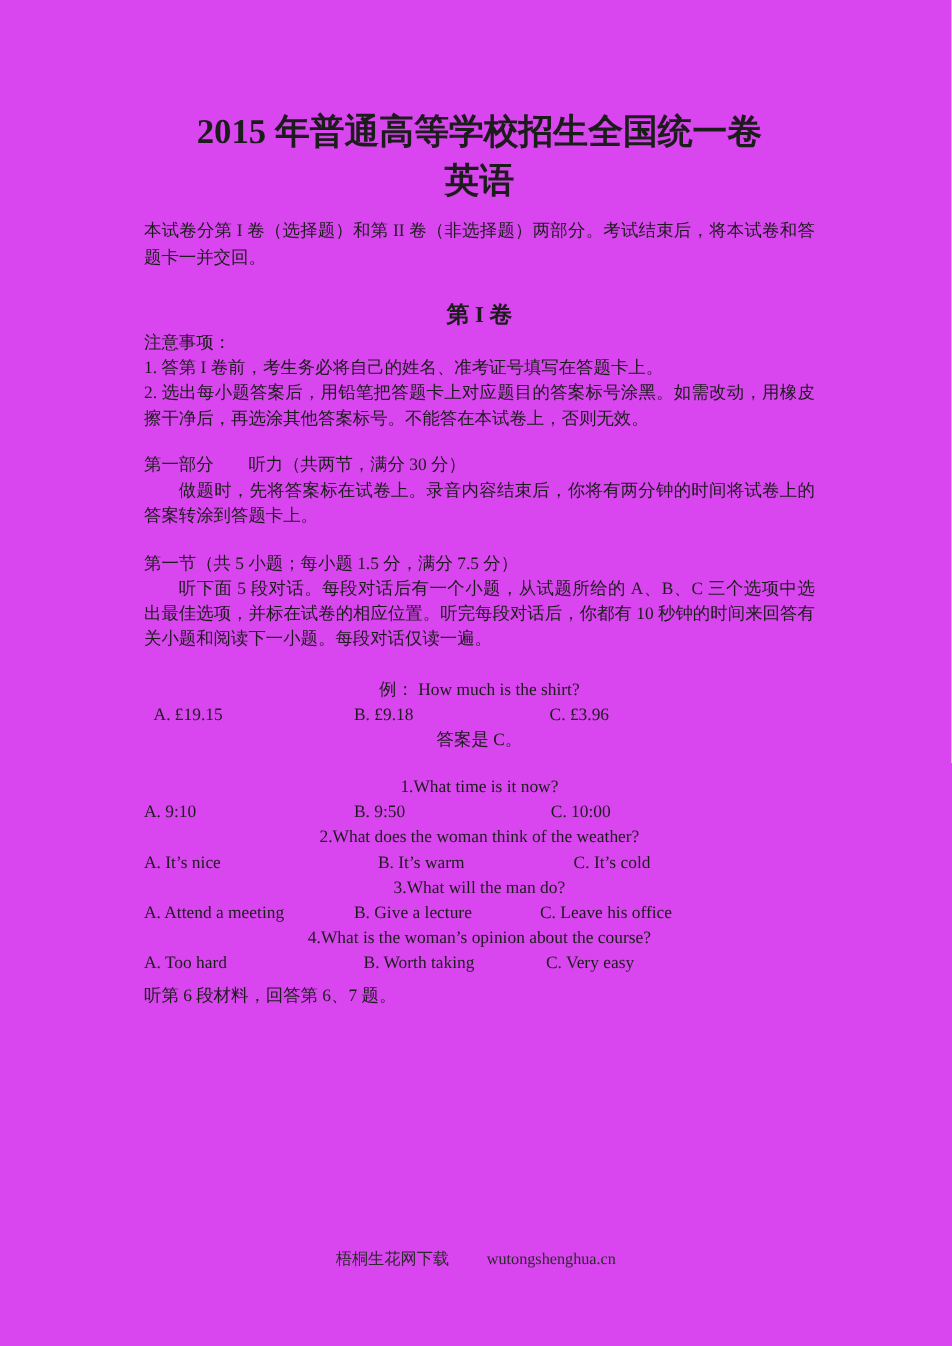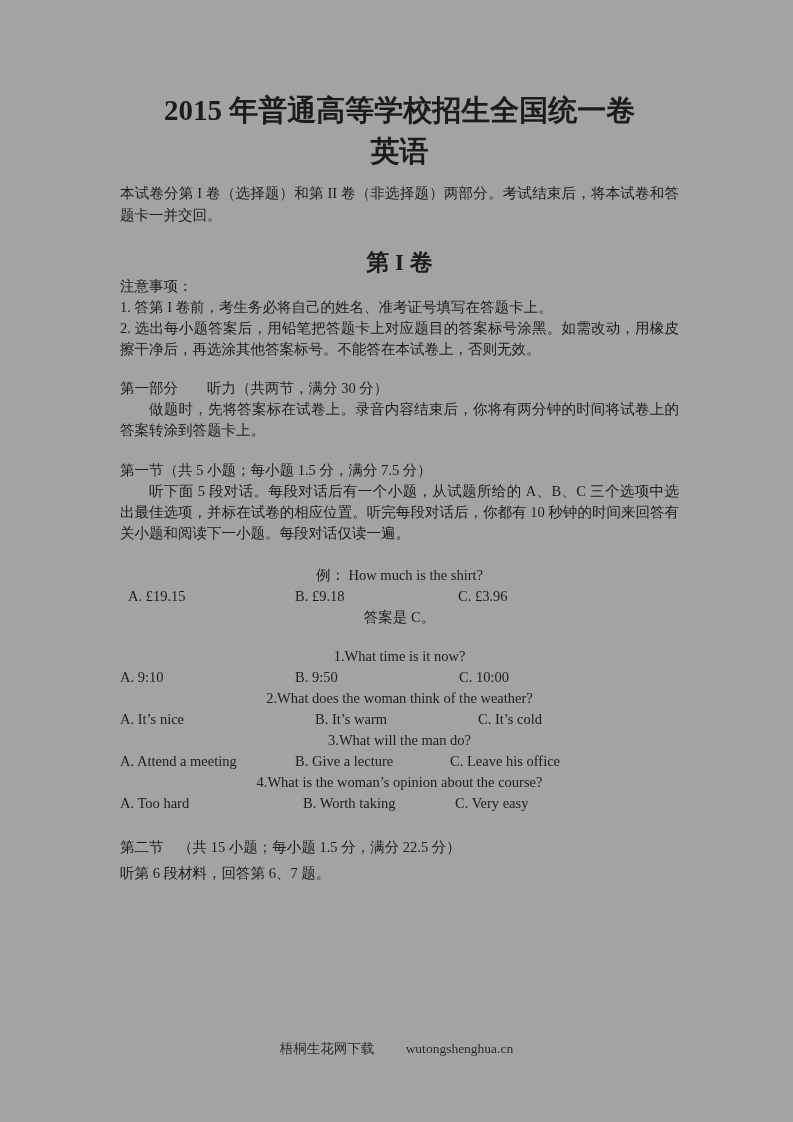--- a/index.html
+++ b/index.html
@@ -1,20 +1,20 @@
 <!DOCTYPE html>
 <html><head>
 <meta charset="utf-8">
 <style>
   html, body { margin: 0; padding: 0; background: #ffffff; }
   .page {
     position: relative;
     width: 793px;
     height: 1122px;
-    background: #a3a3a3;
+    background: #d946ef;
     color: #1c1c1c;
     font-family: "Liberation Serif", "DejaVu Serif", serif;
     overflow: hidden;
   }
   .content {
     position: absolute;
     left: 120px;
     top: 92px;
     width: 559px;
     font-size: 14.5px;
@@ -28,21 +28,21 @@
     text-align: center;
   }
   .subtitle { margin: 4px 0 0 0; }
   .intro-para {
     margin: 12px 0 0 0;
     line-height: 22px;
     text-align: justify;
   }
   .volume-heading {
     margin: 24px 0 0 0;
-    font-size: 23px;
+    font-size: 19px;
     font-weight: bold;
     line-height: 26px;
     text-align: center;
   }
   .notice-title { margin: 33px 0 0 0; }
   .para { margin: 0; text-align: justify; }
   .part-heading { margin: 18px 0 0 0; }
   .indent { text-indent: 2em; }
   .sec-heading { margin: 19px 0 0 0; }
   .example { margin-top: 21px; }
@@ -134,21 +134,20 @@
         <div class="opts">
           <span class="opt" style="left:0">A. Too hard</span>
           <span class="opt" style="left:183px">B. Worth taking</span>
           <span class="opt" style="left:335px">C. Very easy</span>
         </div>
       </div>
 
 
     </div>
 
-    <p class="secb-heading">第二节　（共 15 小题；每小题 1.5 分，满分 22.5 分）</p>
     <p class="material-line">听第 6 段材料，回答第 6、7 题。</p>
 
   </div>
 
   <div class="footer">
     <span>梧桐生花网下载</span>
     <span>wutongshenghua.cn</span>
   </div>
 </div>
 

